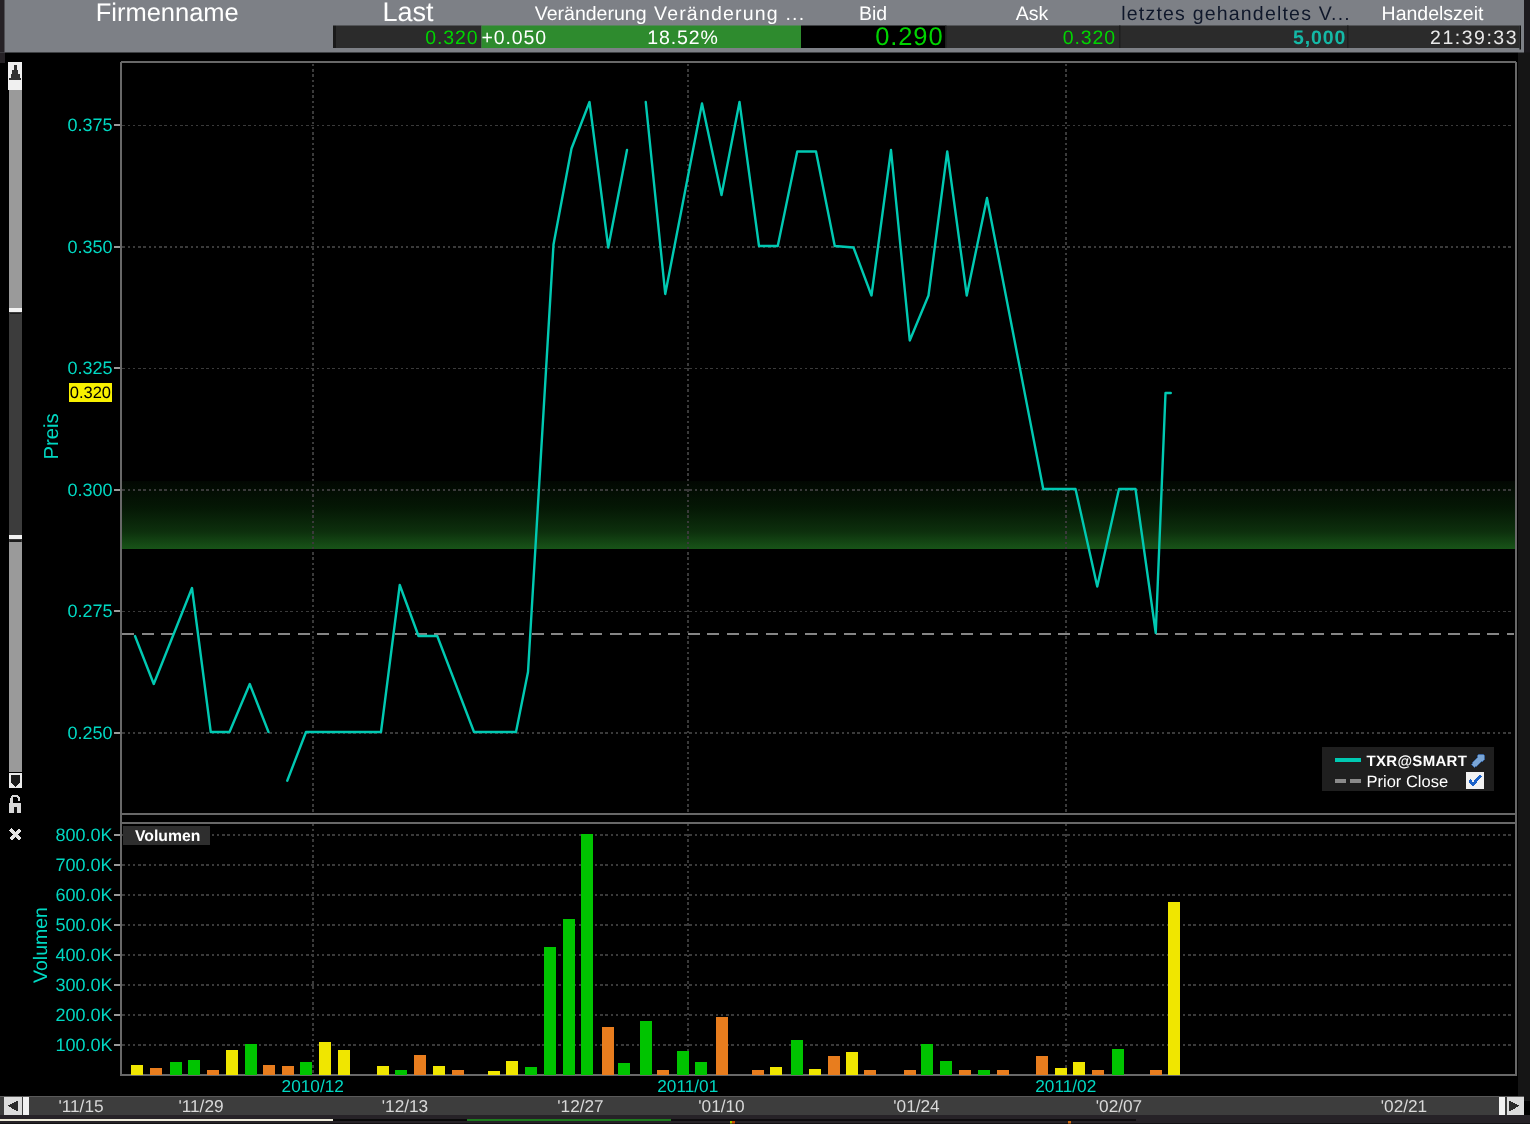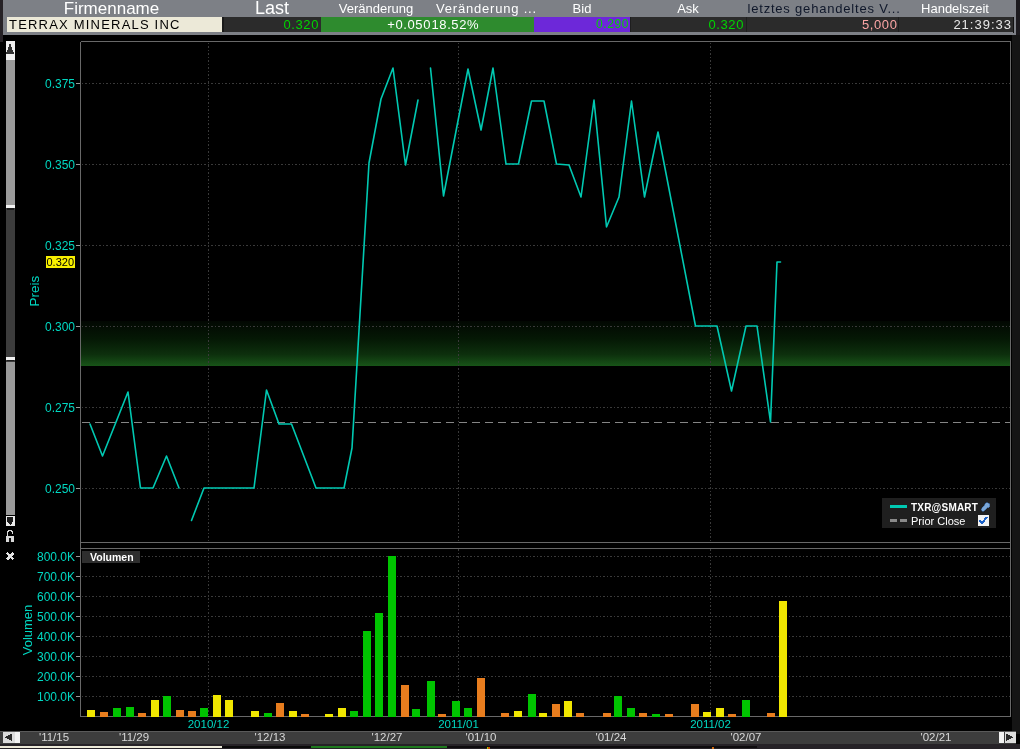--- a/index.html
+++ b/index.html
@@ -202,32 +202,31 @@
 <rect x="222" y="746" width="89" height="1.6" fill="#0a0a0a"></rect>
 <rect x="447" y="746" width="310" height="1.6" fill="#0e0c0e"></rect>
 <rect x="486.5" y="747.4" width="1.8" height="1.6" fill="#a0c800"></rect>
 <rect x="488.3" y="747.4" width="1.5" height="1.6" fill="#cc4b00"></rect>
 <rect x="712" y="747" width="2" height="2" fill="#d06a10"></rect>
 </svg>
 <div style="position:absolute;left:0;top:0;width:1016px;height:35px;background:#7d8086">
 <div style="position:absolute;left:0;top:0;width:3px;height:35px;background:#262226"></div>
 <div style="position:absolute;left:0px;top:0px;width:223px;height:16px;color:#ffffff;font-size:17px;text-align:center;line-height:17px;overflow:hidden;white-space:nowrap">Firmenname</div>
 <div style="position:absolute;left:224px;top:0px;width:96px;height:16px;color:#ffffff;font-size:18px;text-align:center;line-height:17px;overflow:hidden;white-space:nowrap">Last</div>
-<div style="position:absolute;left:321px;top:0px;width:110px;height:26px;color:#ffffff;font-size:13px;text-align:center;line-height:17px;overflow:hidden;white-space:nowrap">Veränderung</div>
+<div style="position:absolute;left:321px;top:0px;width:110px;height:26px;color:#ffffff;font-size:13px;text-align:right;line-height:17px;overflow:hidden;white-space:nowrap">Veränderung</div>
 <div style="position:absolute;left:436px;top:0px;width:100px;height:16px;color:#ffffff;font-size:13px;letter-spacing:0.8px;text-align:left;line-height:17px;overflow:hidden;white-space:nowrap">Veränderung ...</div>
 <div style="position:absolute;left:534px;top:0px;width:96px;height:16px;color:#ffffff;font-size:13px;text-align:center;line-height:17px;overflow:hidden;white-space:nowrap">Bid</div>
 <div style="position:absolute;left:630px;top:0px;width:116px;height:16px;color:#ffffff;font-size:13px;text-align:center;line-height:17px;overflow:hidden;white-space:nowrap">Ask</div>
 <div style="position:absolute;left:747.5px;top:0px;width:152px;height:16px;color:#0f172a;font-size:13px;letter-spacing:0.8px;text-align:left;line-height:17px;overflow:hidden;white-space:nowrap">letztes gehandeltes V...</div>
 <div style="position:absolute;left:898px;top:0px;width:114px;height:16px;color:#ffffff;font-size:13px;text-align:center;line-height:17px;overflow:hidden;white-space:nowrap">Handelszeit</div>
-<div style="position:absolute;left:7px;top:16.5px;width:214.5px;height:15.5px;background:#ece9d8;color:#000000;font-size:13px;letter-spacing:1.2px;text-align:left;padding-left:2px;line-height:15.5px;font-weight:normal;overflow:hidden;white-space:nowrap">TERRAX MINERALS INC</div>
 <div style="position:absolute;left:221.5px;top:16.5px;width:2.5px;height:15.5px;background:#1a1a1a"></div>
 <div style="position:absolute;left:224px;top:16.5px;width:97px;height:15.5px;background:#2b2b2b;color:#00d400;font-size:13px;letter-spacing:0.6px;text-align:right;padding-right:2px;line-height:15.5px;font-weight:normal;overflow:hidden;white-space:nowrap">0.320</div>
-<div style="position:absolute;left:321px;top:16.5px;width:110.5px;height:15.5px;background:#2e8b2e;color:#ffffff;font-size:13px;letter-spacing:0.6px;text-align:right;padding-right:0.5px;line-height:15.5px;font-weight:normal;overflow:hidden;white-space:nowrap">+0.050</div>
+<div style="position:absolute;left:321px;top:16.5px;width:110.5px;height:15.5px;background:#2e8b2e;color:#ffffff;font-size:13px;letter-spacing:0.6px;text-align:left;padding-right:0.5px;line-height:15.5px;font-weight:normal;overflow:hidden;white-space:nowrap">+0.050</div>
 <div style="position:absolute;left:431.5px;top:16.5px;width:102px;height:15.5px;background:#2e8b2e;color:#ffffff;font-size:13px;letter-spacing:0.6px;text-align:left;padding-right:1px;line-height:15.5px;font-weight:normal;overflow:hidden;white-space:nowrap">18.52%</div>
-<div style="position:absolute;left:533.5px;top:16.5px;width:96px;height:15.5px;background:#6d28d9;color:#00d400;font-size:12px;letter-spacing:0.6px;text-align:right;padding-right:0.5px;line-height:15.5px;font-weight:normal;overflow:hidden;white-space:nowrap">0.290</div>
+<div style="position:absolute;left:533.5px;top:16.5px;width:96px;height:15.5px;background:#000000;color:#00d400;font-size:17px;letter-spacing:0.6px;text-align:right;padding-right:0.5px;line-height:15.5px;font-weight:normal;overflow:hidden;white-space:nowrap">0.290</div>
 <div style="position:absolute;left:629.5px;top:16.5px;width:116.5px;height:15.5px;background:#2b2b2b;color:#00d400;font-size:13px;letter-spacing:0.6px;text-align:right;padding-right:2px;line-height:15.5px;font-weight:normal;overflow:hidden;white-space:nowrap">0.320</div>
-<div style="position:absolute;left:746px;top:16.5px;width:152px;height:15.5px;background:#2b2b2b;color:#fca5a5;font-size:13px;letter-spacing:0.6px;text-align:right;padding-right:0.5px;line-height:15.5px;font-weight:normal;overflow:hidden;white-space:nowrap">5,000</div>
+<div style="position:absolute;left:746px;top:16.5px;width:152px;height:15.5px;background:#2b2b2b;color:#14b8a6;font-size:13px;letter-spacing:0.6px;text-align:right;padding-right:0.5px;line-height:15.5px;font-weight:bold;overflow:hidden;white-space:nowrap">5,000</div>
 <div style="position:absolute;left:898px;top:16.5px;width:114.5px;height:15.5px;background:#2b2b2b;color:#e8e8e8;font-size:13px;letter-spacing:1px;text-align:right;padding-right:0.5px;line-height:15.5px;font-weight:normal;overflow:hidden;white-space:nowrap">21:39:33</div>
 <div style="position:absolute;left:629.5px;top:16.5px;width:1px;height:15.5px;background:#1e1e1e"></div>
 <div style="position:absolute;left:746px;top:16.5px;width:1px;height:15.5px;background:#1e1e1e"></div>
 <div style="position:absolute;left:898px;top:16.5px;width:1px;height:15.5px;background:#1e1e1e"></div>
 <div style="position:absolute;left:1012.5px;top:16.5px;width:1.5px;height:16px;background:#111"></div>
 </div>
 <div style="position:absolute;left:1016px;top:0;width:4px;height:35px;background:#1c1a1e"></div>
 </body></html>

